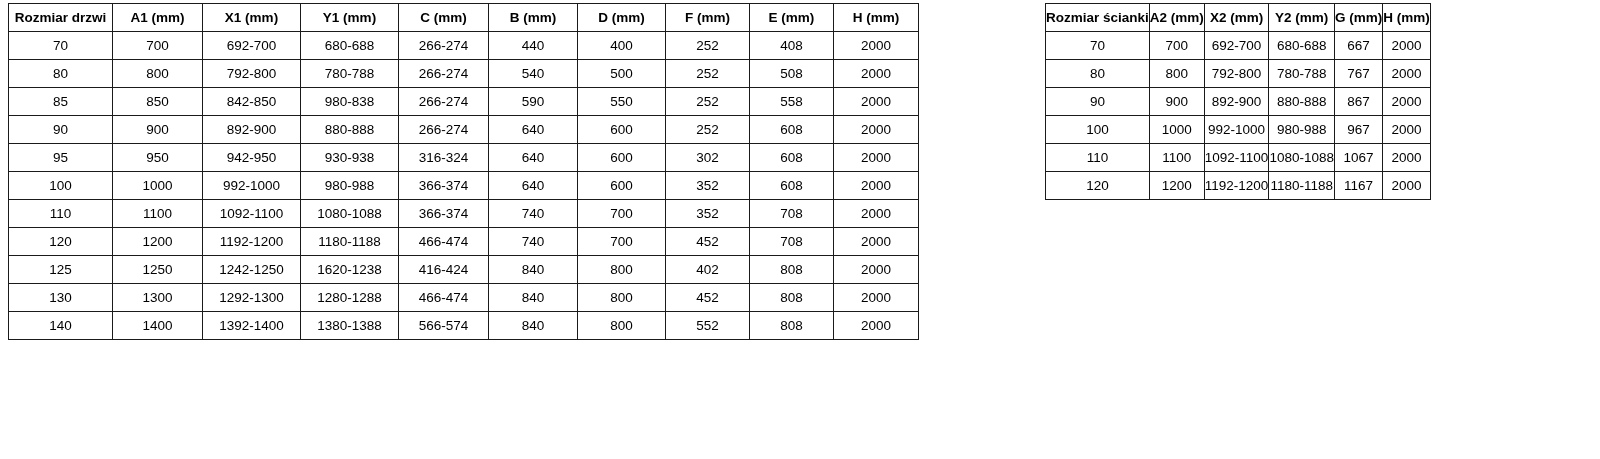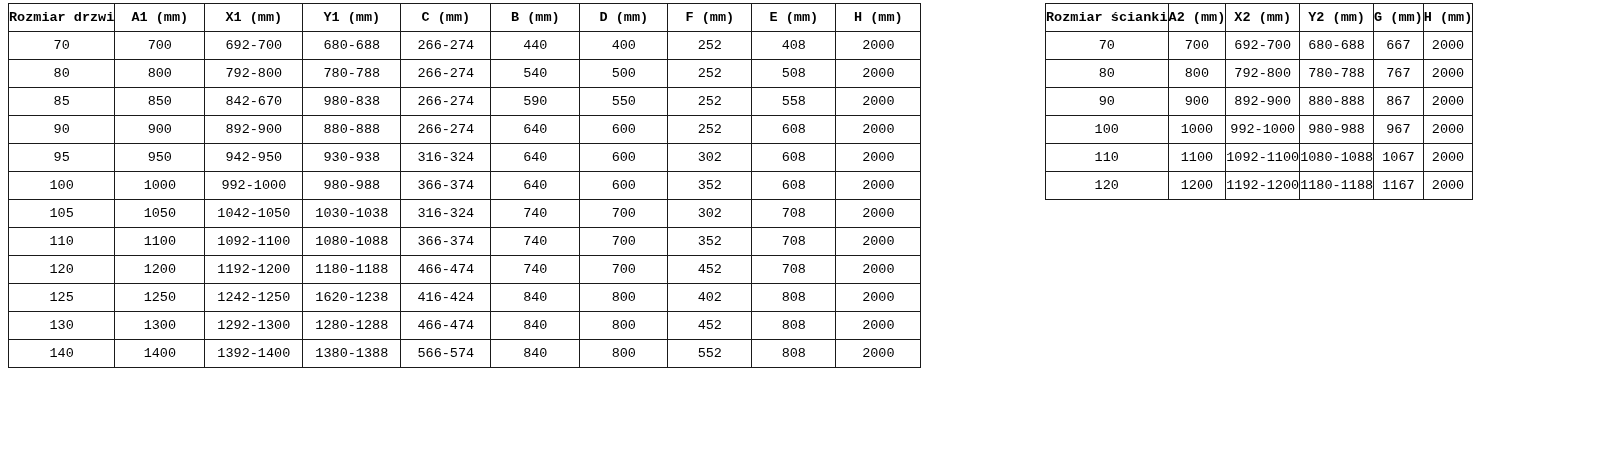--- a/index.html
+++ b/index.html
@@ -11,21 +11,20 @@
     width: 1600px;
     height: 459px;
     font-family: "Liberation Sans", sans-serif;
     color: #000000;
     overflow: hidden;
   }
   .page {
     position: relative;
     width: 1344px;
     height: 459px;
-    font-family: Liberation Mono, monospace;
   }
   .table-wrap {
     position: absolute;
   }
   #doors-table-wrap {
     left: 8px;
     top: 3px;
   }
   #wall-table-wrap {
     left: 1005px;
@@ -124,21 +123,21 @@
             <td>266-274</td>
             <td>540</td>
             <td>500</td>
             <td>252</td>
             <td>508</td>
             <td>2000</td>
           </tr>
           <tr>
             <td>85</td>
             <td>850</td>
-            <td>842-670</td>
+            <td>842-850</td>
             <td>980-838</td>
             <td>266-274</td>
             <td>590</td>
             <td>550</td>
             <td>252</td>
             <td>558</td>
             <td>2000</td>
           </tr>
           <tr>
             <td>90</td>
@@ -167,32 +166,20 @@
           <tr>
             <td>100</td>
             <td>1000</td>
             <td>992-1000</td>
             <td>980-988</td>
             <td>366-374</td>
             <td>640</td>
             <td>600</td>
             <td>352</td>
             <td>608</td>
-            <td>2000</td>
-          </tr>
-          <tr>
-            <td>105</td>
-            <td>1050</td>
-            <td>1042-1050</td>
-            <td>1030-1038</td>
-            <td>316-324</td>
-            <td>740</td>
-            <td>700</td>
-            <td>302</td>
-            <td>708</td>
             <td>2000</td>
           </tr>
           <tr>
             <td>110</td>
             <td>1100</td>
             <td>1092-1100</td>
             <td>1080-1088</td>
             <td>366-374</td>
             <td>740</td>
             <td>700</td>

